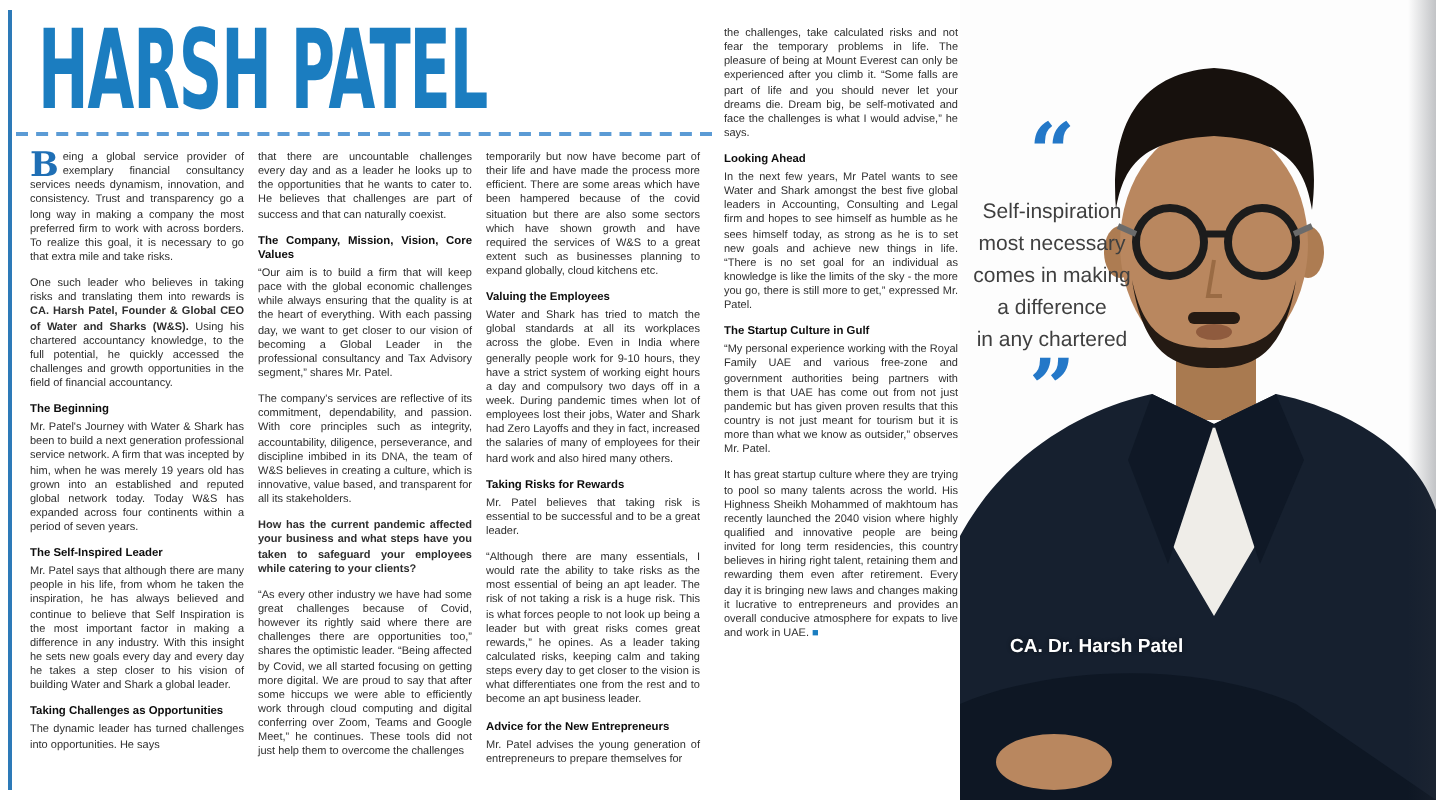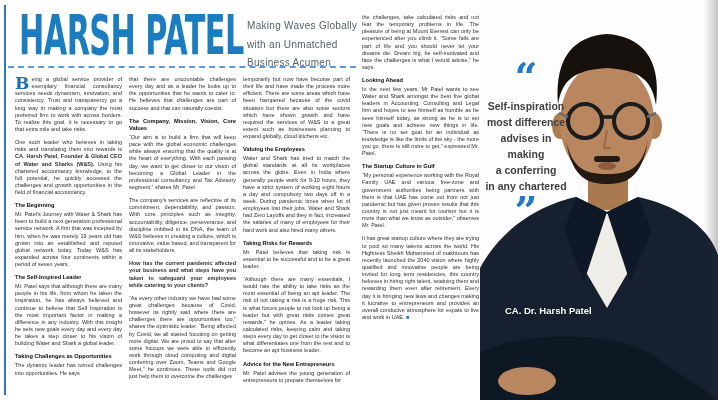--- a/index.html
+++ b/index.html
@@ -25,43 +25,38 @@
       line-height:14px;color:#1f6fb5;margin:0 2px 0 0;}
   .endmark{color:#1b7dc0;font-size:5.5px;}
   
   .photo-area{position:absolute;left:480px;top:0;width:238px;height:400px;background:#fdfdfd;}
   .photo-area svg{display:block;}
   
   .quote{position:absolute;left:481px;top:62px;width:90px;text-align:center;}
   .qmark{font-family:"DejaVu Serif",serif;font-weight:bold;font-size:40px;line-height:30px;
       color:#2478c8;height:30px;}
   .qmark.close{margin-top:2px;}
-  .qlines{font-size:10.5px;line-height:16px;color:#3f3f3f;font-weight:700;margin-top:6px;}
+  .qlines{font-size:10.5px;line-height:16px;color:#3f3f3f;font-weight:400;margin-top:6px;}
   
-  .caption{position:absolute;left:505px;top:305px;color:#ffffff;font-weight:bold;
+  .caption{position:absolute;left:505px;top:318px;color:#ffffff;font-weight:bold;
       font-size:9.5px;line-height:12.5px;text-shadow:0 0 2px rgba(0,0,0,.45);}
   .edge-shadow{position:absolute;right:0;top:0;width:14px;height:400px;
       background:linear-gradient(to right,rgba(0,0,0,0),rgba(40,45,55,.28));}
 </style>
 </head>
 <body>
 
 <div class="page">
 
   <div class="left-rule"></div>
 
   <div class="title-wrap">
     <span class="title-inner">HARSH PATEL</span>
   </div>
 
-  <div class="tagline">
-    <div>Making Waves Globally</div>
-    <div>with an Unmatched</div>
-    <div>Business Acumen</div>
-  </div>
 
   <div class="dashed-rule"></div>
 
   <div id="article">
       <div class="col col1">
         <p><span class="dropcap">B</span><span>eing a global service provider of exemplary financial consultancy services needs dynamism, innovation, and consistency. Trust and transparency go a long way in making a company the most preferred firm to work with across borders. To realize this goal, it is necessary to go that extra mile and take risks.</span></p>
         <p><span>One such leader who believes in taking risks and translating them into rewards is </span><span style="font-weight: bold;">CA. Harsh Patel, Founder &amp; Global CEO of Water and Sharks (W&amp;S).</span><span> Using his chartered accountancy knowledge, to the full potential, he quickly accessed the challenges and growth opportunities in the field of financial accountancy.</span></p>
         <h4>The Beginning</h4>
         <p><span>Mr. Patel's Journey with Water &amp; Shark has been to build a next generation professional service network. A firm that was incepted by him, when he was merely 19 years old has grown into an established and reputed global network today. Today W&amp;S has expanded across four continents within a period of seven years.</span></p>
         <h4>The Self-Inspired Leader</h4>
@@ -133,23 +128,23 @@
       <line x1="167" y1="117" x2="176" y2="113" stroke="#6b6b6b" stroke-width="3"></line>
 
       <path d="M127,130 L124,148 L131,148" fill="none" stroke="#9a6b44" stroke-width="2"></path>
     </svg>
   </div>
 
   <div class="quote">
     <div class="qmark open">“</div>
     <div class="qlines" id="quote-lines">
         <div>Self-inspiration</div>
-        <div>most difference</div>
-        <div>advises in making</div>
-        <div>a conferring</div>
+        <div>most necessary</div>
+        <div>comes in making</div>
+        <div>a difference</div>
         <div>in any chartered</div>
       </div>
     <div class="qmark close">”</div>
   </div>
 
   <div class="caption">
     <div>CA. Dr. Harsh Patel</div>
   </div>
 
   <div class="edge-shadow"></div>

